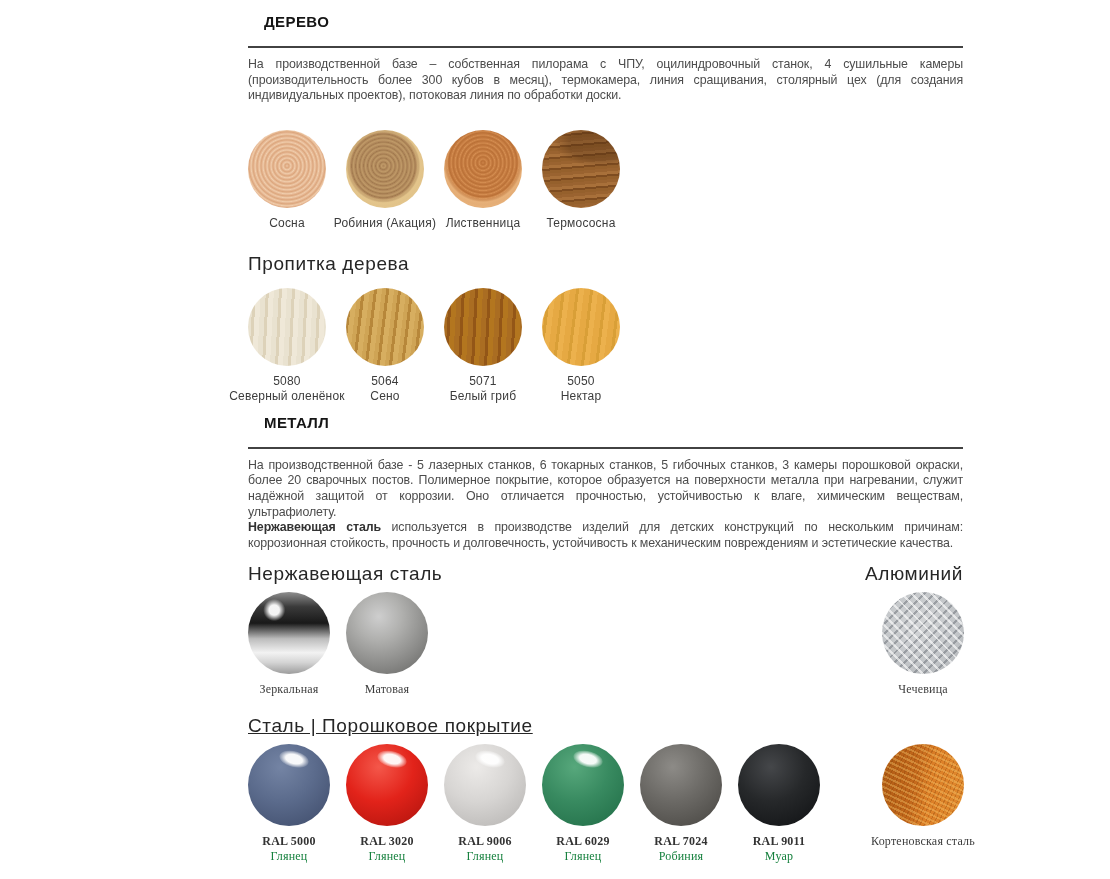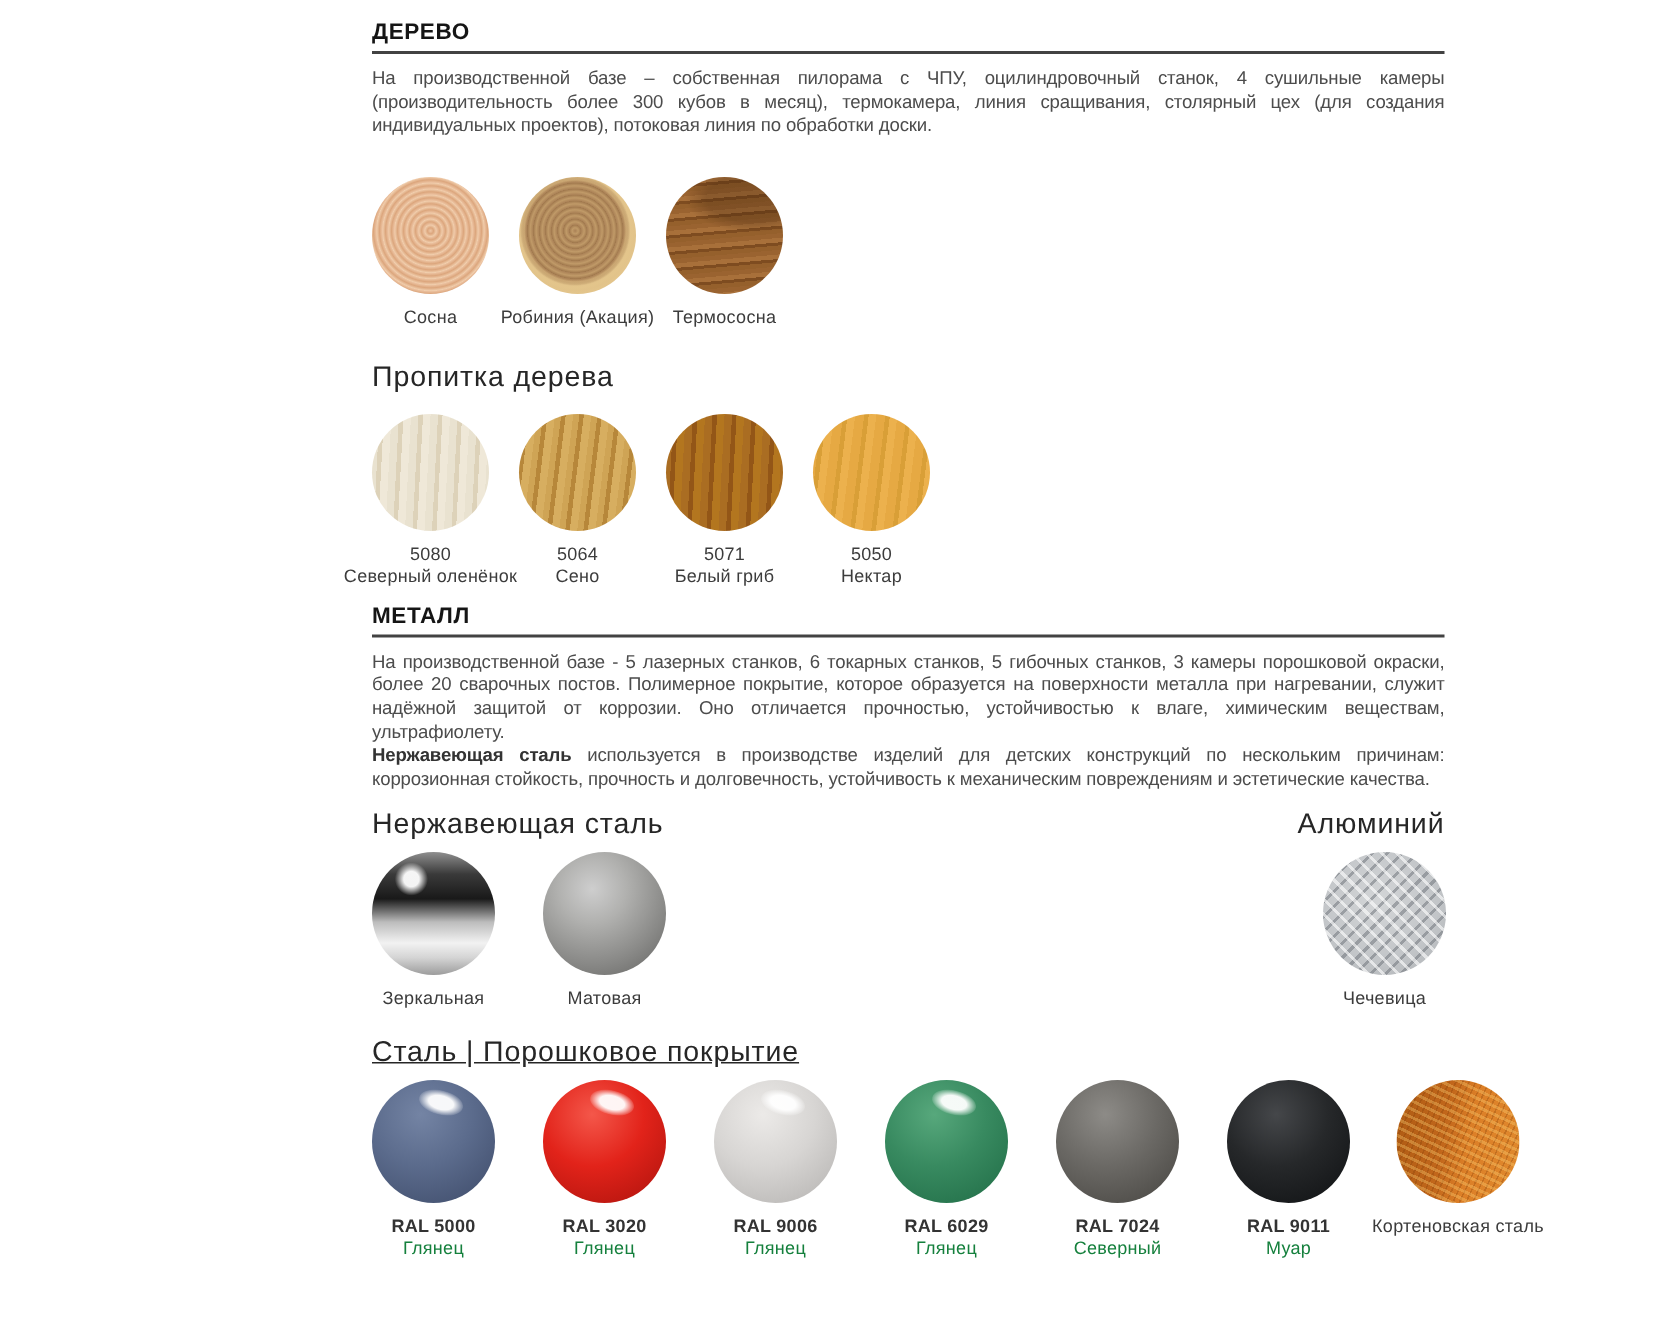--- a/index.html
+++ b/index.html
@@ -1,34 +1,34 @@
 <!DOCTYPE html>
 <html lang="ru"><head>
 <meta charset="utf-8">
 <style>
   html,body{margin:0;padding:0;background:#ffffff;}
   body{width:1110px;height:879px;overflow:hidden;font-family:"Liberation Sans",sans-serif;}
   .page{position:relative;width:1110px;height:879px;background:#fff;}
   .content{position:absolute;left:248px;top:0;width:715px;}
 
   
-  .sec-head{margin:0;font-size:15px;font-weight:700;letter-spacing:.4px;color:#151515;}
+  .sec-head{margin:16px;font-size:15px;font-weight:700;letter-spacing:.4px;color:#151515;}
   .sec-rule{border:none;border-top:2px solid #424242;margin:4px 0 0 0;}
 
   
   .para{margin:9px 0 0 0;font-size:12.4px;line-height:15.6px;color:#4c4c4c;text-align:justify;letter-spacing:-.1px;}
   .para .lead{font-weight:700;color:#333333;}
 
   
   .sub-head{margin:0;font-size:19px;font-weight:400;letter-spacing:.6px;color:#262626;}
 
   
   .swatch-row{display:flex;align-items:flex-start;}
   .wood-row{gap:20px;}
-  .ral-row{gap:32px;}
+  .ral-row{gap:16px;font-family:Liberation Serif, serif;}
   .swatch-col{flex:0 0 auto;display:flex;flex-direction:column;align-items:center;}
   .wood-col{width:78px;}
   .ral-col{width:82px;}
   .right-col{margin-left:auto;width:80px;}
   .circle{border-radius:50%;position:relative;overflow:hidden;}
   .c78{width:78px;height:78px;}
   .c82{width:82px;height:82px;}
   .swatch-label{margin-top:8px;width:124px;margin-left:-23px;margin-right:-23px;text-align:center;
                 font-size:12px;line-height:15px;color:#3c3c3c;letter-spacing:.2px;}
   .ral-col .swatch-label,.right-col .swatch-label{width:118px;margin-left:-19px;margin-right:-19px;}
@@ -98,20 +98,24 @@
     <div class="swatch-row wood-row mt-wood-row">
       <div class="swatch-col wood-col">
         <div class="circle c78 sw-sosna"></div>
         <div class="swatch-label">Сосна</div>
       </div>
       <div class="swatch-col wood-col">
         <div class="circle c78 sw-robinia"></div>
         <div class="swatch-label">Робиния (Акация)</div>
       </div>
       <div class="swatch-col wood-col">
+        <div class="circle c78 sw-listv"></div>
+        <div class="swatch-label">Лиственница</div>
+      </div>
+      <div class="swatch-col wood-col">
         <div class="circle c78 sw-termo"></div>
         <div class="swatch-label">Термососна</div>
       </div>
     </div>
 
     <h3 class="sub-head mt-improp-head">Пропитка дерева</h3>
 
     <div class="swatch-row wood-row mt-improp-row">
       <div class="swatch-col wood-col">
         <div class="circle c78 sw-5080"></div>
@@ -171,21 +175,21 @@
       <div class="swatch-col ral-col">
         <div class="circle c82 sw-ral glossy" style="--c: #d7d5d3; --hi: #eceae8; --lo: #b3b1af;"></div>
         <div class="swatch-label"><span class="swatch-code">RAL 9006</span><br><span class="swatch-finish">Глянец</span></div>
       </div>
       <div class="swatch-col ral-col">
         <div class="circle c82 sw-ral glossy" style="--c: #388a60; --hi: #57a87c; --lo: #1f6b45;"></div>
         <div class="swatch-label"><span class="swatch-code">RAL 6029</span><br><span class="swatch-finish">Глянец</span></div>
       </div>
       <div class="swatch-col ral-col">
         <div class="circle c82 sw-ral" style="--c: #6b6965; --hi: #8d8b87; --lo: #45433f;"></div>
-        <div class="swatch-label"><span class="swatch-code">RAL 7024</span><br><span class="swatch-finish">Северный</span></div>
+        <div class="swatch-label"><span class="swatch-code">RAL 7024</span><br><span class="swatch-finish">Робиния</span></div>
       </div>
       <div class="swatch-col ral-col">
         <div class="circle c82 sw-ral" style="--c: #26282a; --hi: #45474a; --lo: #0e1012;"></div>
         <div class="swatch-label"><span class="swatch-code">RAL 9011</span><br><span class="swatch-finish">Муар</span></div>
       </div>
       <div class="swatch-col right-col">
         <div class="circle c82 sw-corten"></div>
         <div class="swatch-label">Кортеновская сталь</div>
       </div>
     </div>

